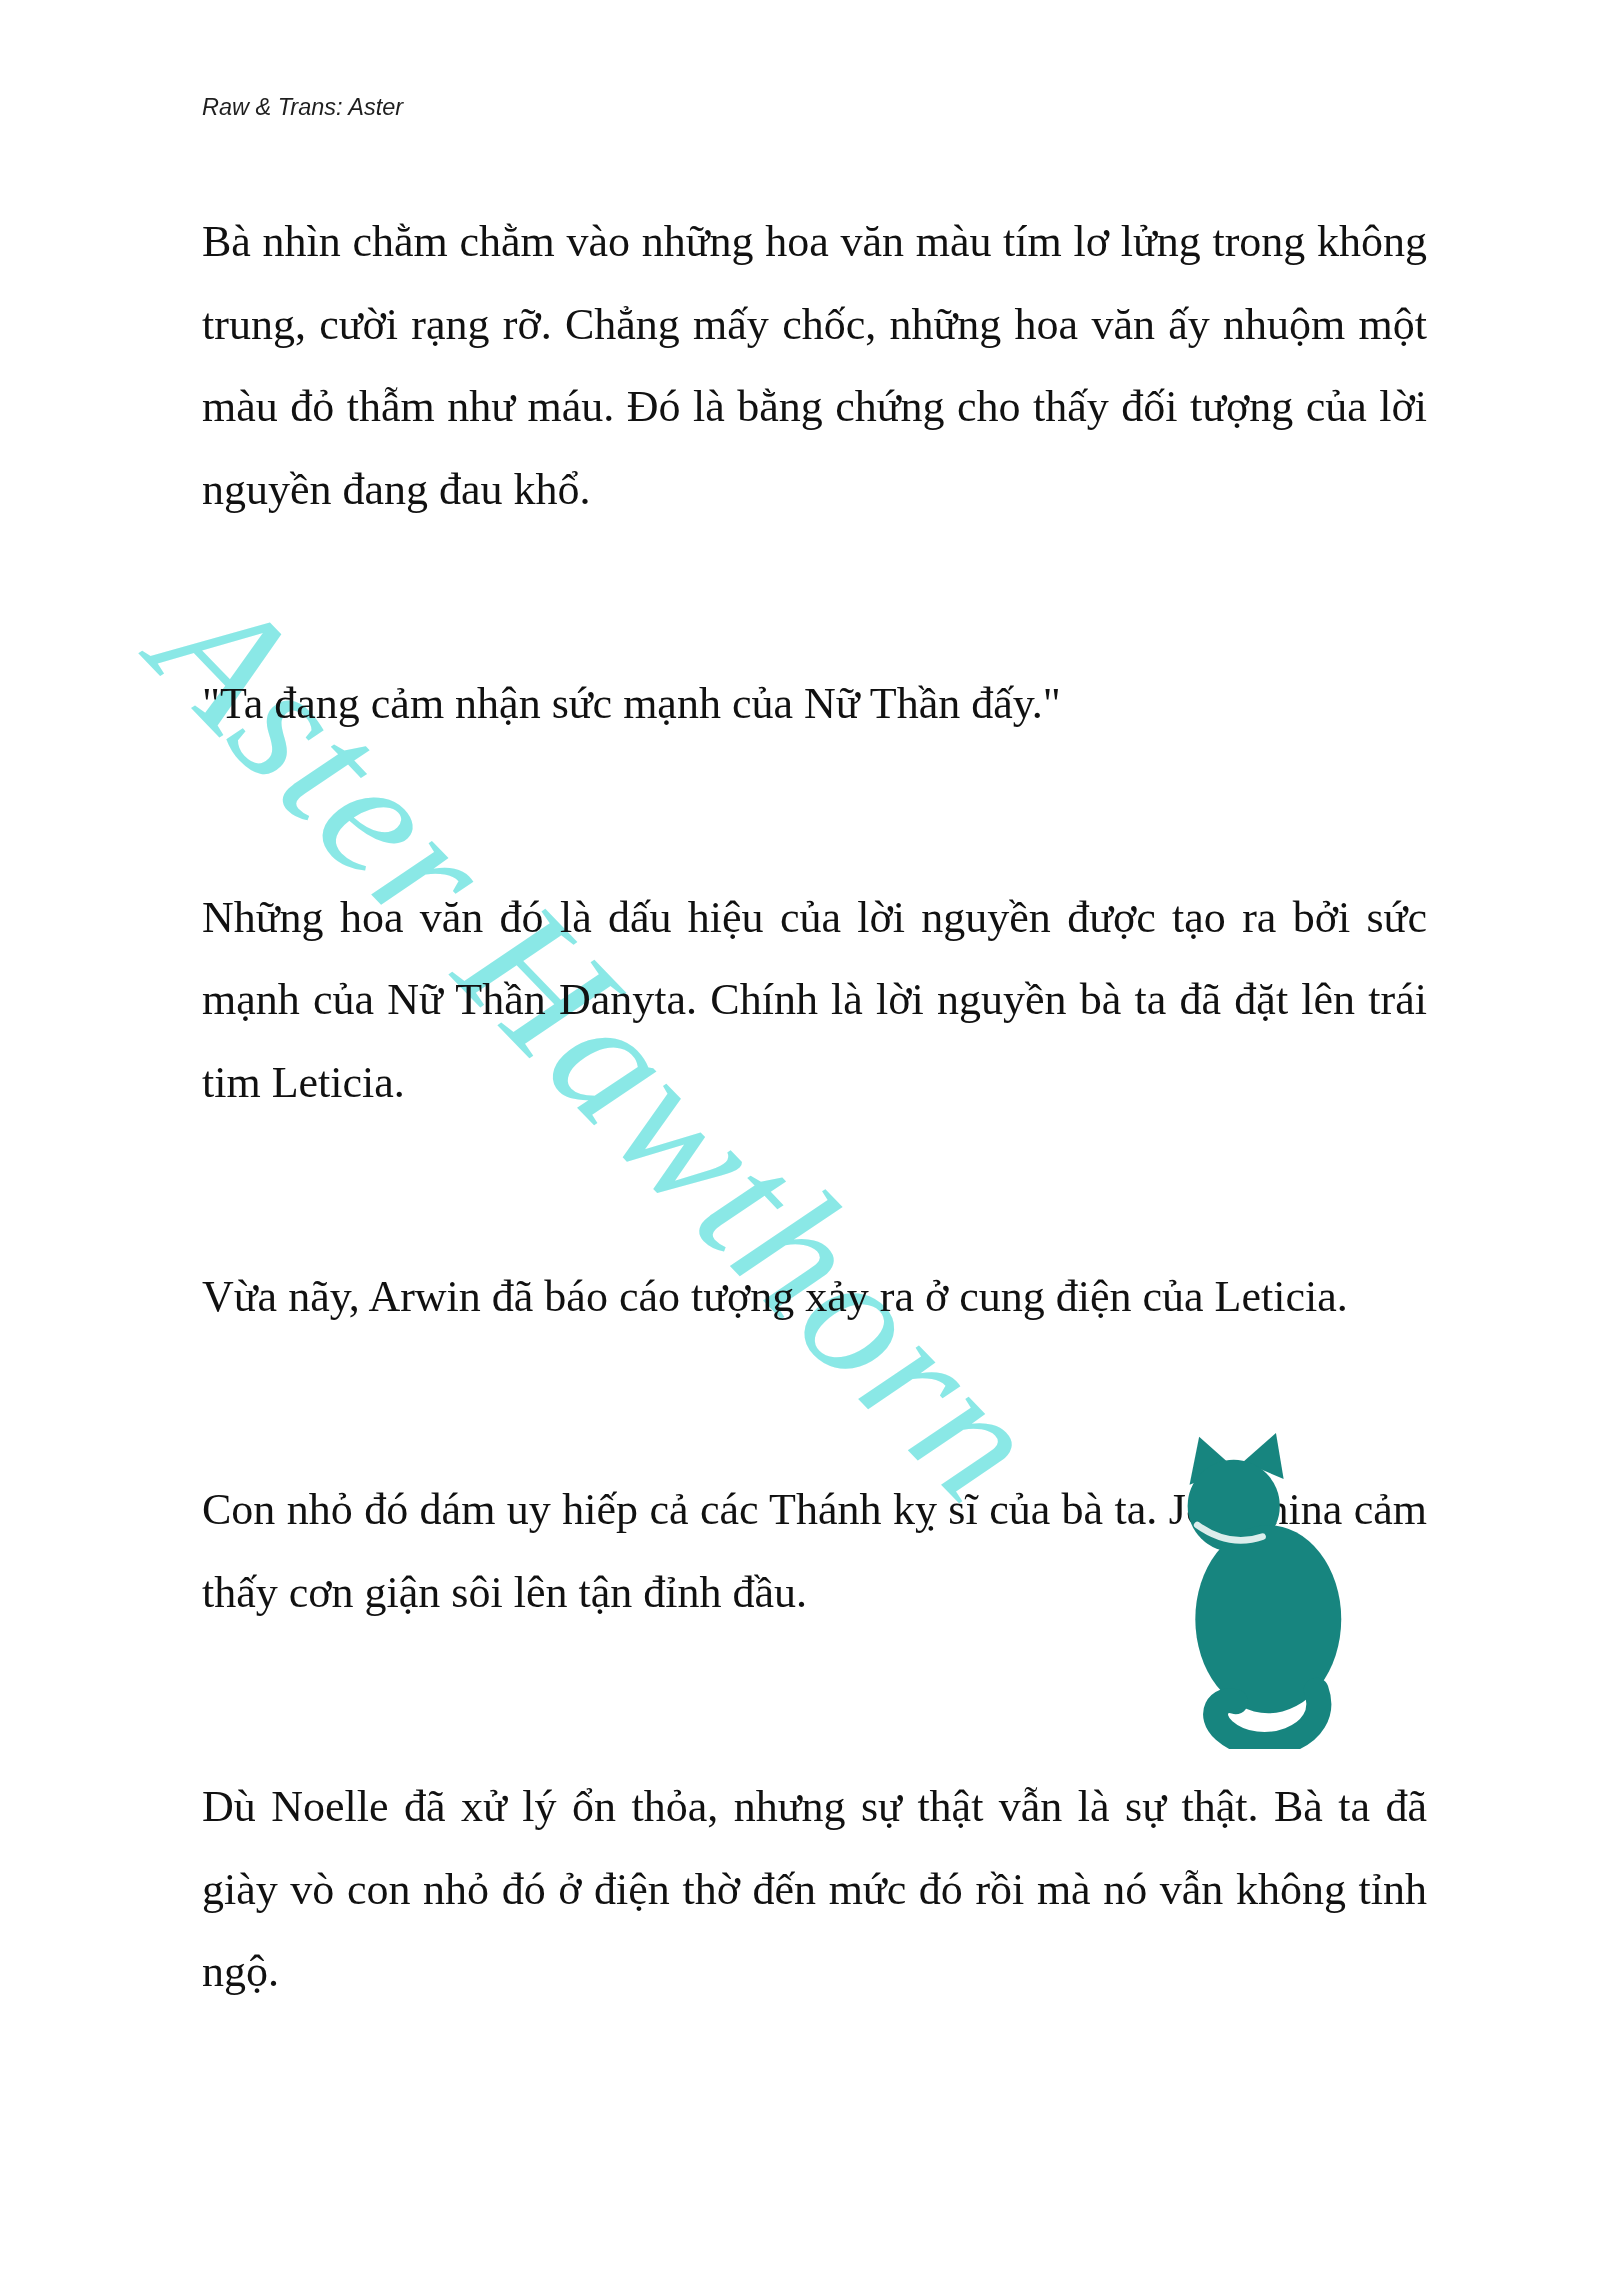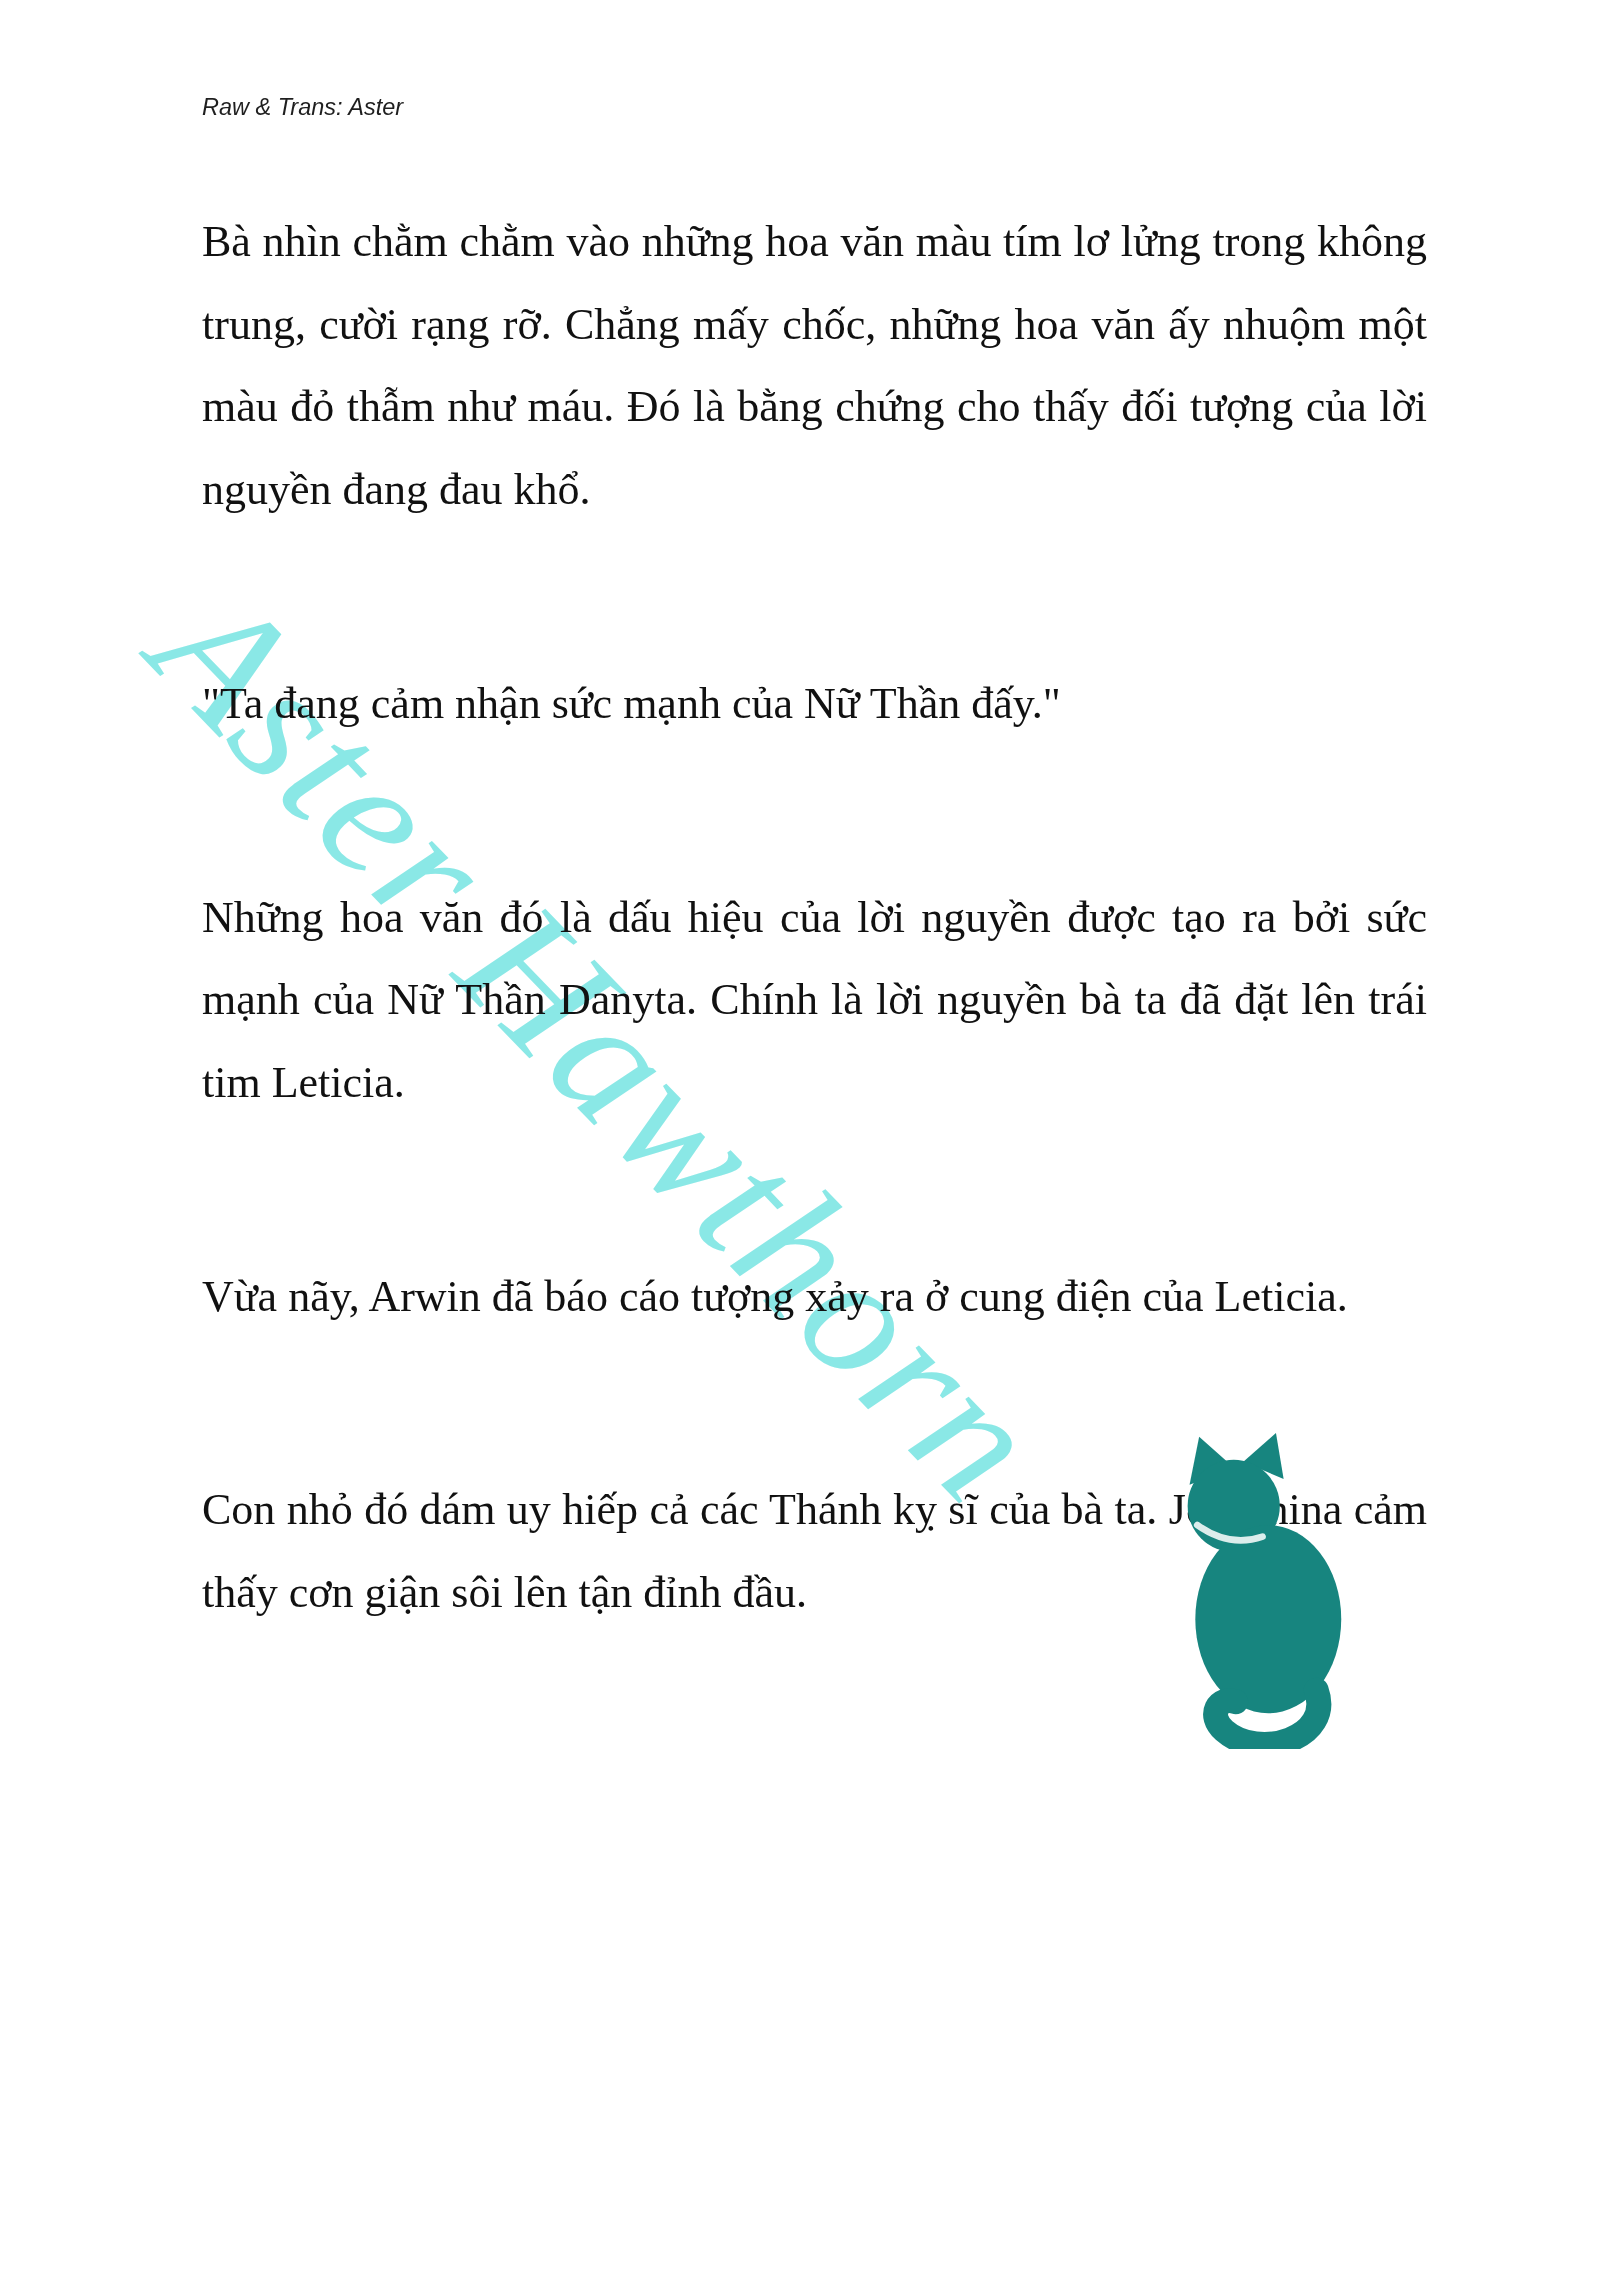--- a/index.html
+++ b/index.html
@@ -86,16 +86,17 @@
 
     <path d="M 44 100 Q 78 124 112 112" fill="none" stroke="#ffffff" stroke-width="7" stroke-linecap="round" opacity="0.85"></path>
   </svg>
 
   <div class="content" style="color: rgb(17, 17, 17);">
     <p>Bà nhìn chằm chằm vào những hoa văn màu tím lơ lửng trong không trung, cười rạng rỡ. Chẳng mấy chốc, những hoa văn ấy nhuộm một màu đỏ thẫm như máu. Đó là bằng chứng cho thấy đối tượng của lời nguyền đang đau khổ.</p>
     <p>"Ta đang cảm nhận sức mạnh của Nữ Thần đấy."</p>
     <p>Những hoa văn đó là dấu hiệu của lời nguyền được tạo ra bởi sức mạnh của Nữ Thần Danyta. Chính là lời nguyền bà ta đã đặt lên trái tim Leticia.</p>
     <p>Vừa nãy, Arwin đã báo cáo tượng xảy ra ở cung điện của Leticia.</p>
     <p>Con nhỏ đó dám uy hiếp cả các Thánh kỵ sĩ của bà ta. Josephina cảm thấy cơn giận sôi lên tận đỉnh đầu.</p>
+    <p>Dù Noelle đã xử lý ổn thỏa, nhưng sự thật vẫn là sự thật. Bà ta đã giày vò con nhỏ đó ở điện thờ đến mức đó rồi mà nó vẫn không tỉnh ngộ.</p>
   </div>
 
 </div>
 
 
 </body></html>

